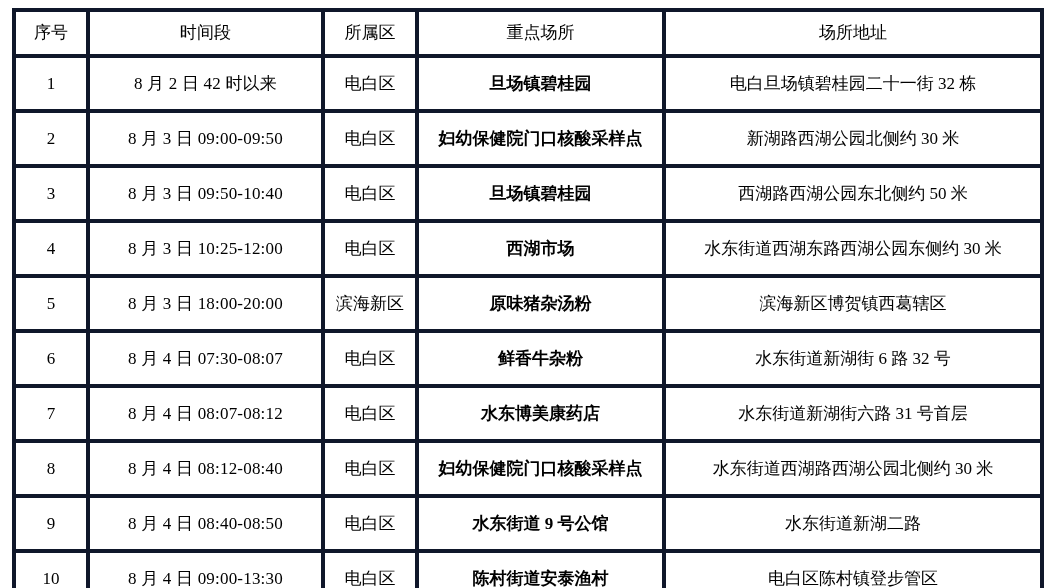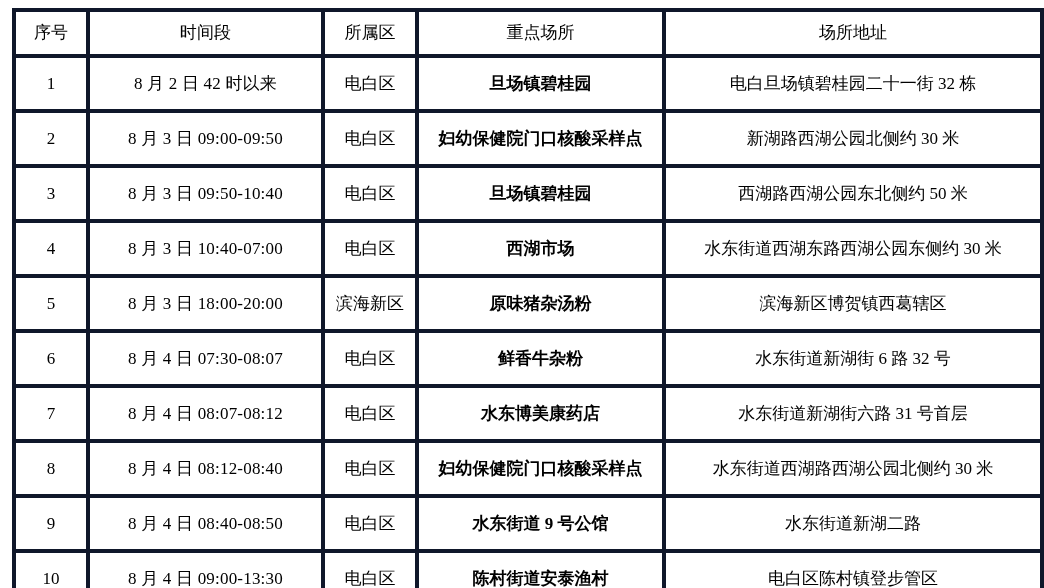--- a/index.html
+++ b/index.html
@@ -93,21 +93,21 @@
       </tr>
       <tr>
         <td class="col-idx">3</td>
         <td class="col-time">8 月 3 日 09:50-10:40</td>
         <td class="col-dist">电白区</td>
         <td class="col-place">旦场镇碧桂园</td>
         <td class="col-addr">西湖路西湖公园东北侧约 50 米</td>
       </tr>
       <tr>
         <td class="col-idx">4</td>
-        <td class="col-time">8 月 3 日 10:40-07:00</td>
+        <td class="col-time">8 月 3 日 10:25-12:00</td>
         <td class="col-dist">电白区</td>
         <td class="col-place">西湖市场</td>
         <td class="col-addr">水东街道西湖东路西湖公园东侧约 30 米</td>
       </tr>
       <tr>
         <td class="col-idx">5</td>
         <td class="col-time">8 月 3 日 18:00-20:00</td>
         <td class="col-dist">滨海新区</td>
         <td class="col-place">原味猪杂汤粉</td>
         <td class="col-addr">滨海新区博贺镇西葛辖区</td>

